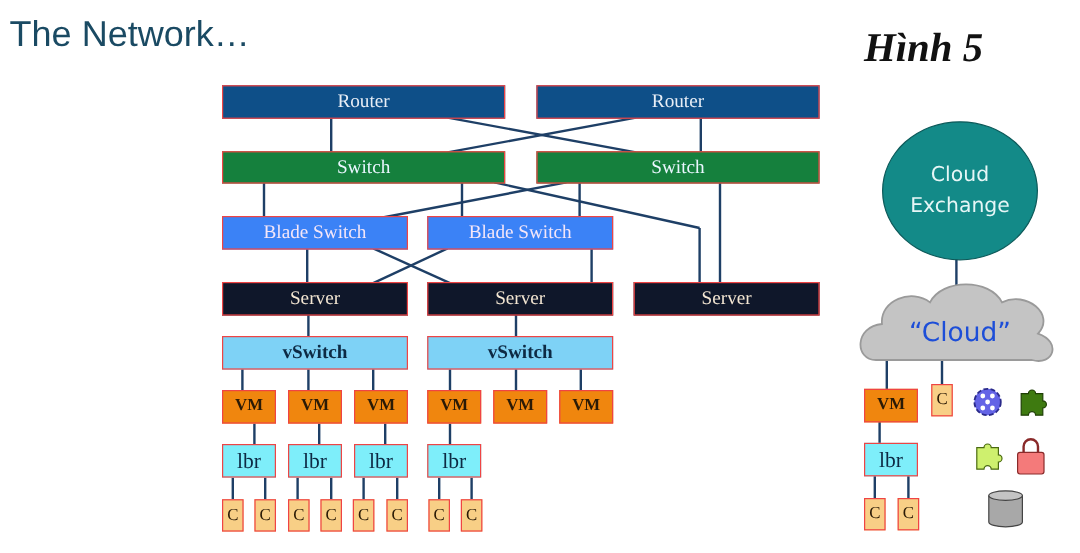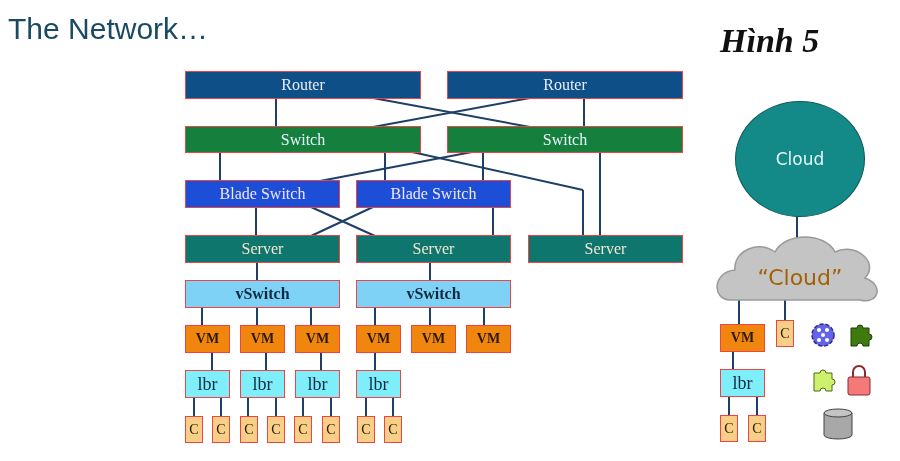--- a/index.html
+++ b/index.html
@@ -2,29 +2,29 @@
 <html><head>
 <meta charset="utf-8">
 <style>
   html, body { margin:0; padding:0; background:#fff; }
   body { width:900px; height:461px; position:relative; overflow:hidden; font-family:"DejaVu Sans", sans-serif; }
   .title { position:absolute; left:8px; top:12px; font-family:"Liberation Sans", sans-serif; font-size:30px; color:#1a4a63; }
   .fig { position:absolute; left:720px; top:22px; font-family:"Liberation Serif", serif; font-style:italic; font-weight:bold; font-size:34px; color:#111; }
   .box { position:absolute; box-sizing:border-box; border:1px solid #ef4444; display:flex; align-items:center; justify-content:center; font-family:Liberation Serif, serif; font-size:16px; }
   .router { background:#0e4f88; color:#e8eef6; }
   .switch { background:#15803d; color:#eaf6ff; }
-  .blade { background:#1d4ed8; color:#f4e6f8; }
-  .server { background:#0f766e; color:#f3e6d2;text-align:right; }
+  .blade { background:#3b82f6; color:#f4e6f8; }
+  .server { background:#0f172a; color:#f3e6d2;text-align:right; }
   .vswitch { background:#7ed2f6; color:#0d2a44; font-weight:bold; }
   .vm { background:#f0860e; color:#2a1a06; font-size:14px; font-weight:bold; }
   .lbr { background:#7eeefa; color:#0d2a44; font-size:18px; }
   .c { background:#f8cf86; color:#2a1a06; font-size:14px; }
   svg.lines { position:absolute; left:0; top:0; }
   .exchange { position:absolute; left:735px; top:101px; width:128px; height:114px; border-radius:50%; background:#138a88; border:1px solid #0e5a5a; color:#e6f6f6; display:flex; align-items:center; justify-content:center; text-align:center; font-size:17px; line-height:26px; }
-  .cloud-label { position:absolute; left:720px; top:265px; width:160px; text-align:center; color:#a16207; font-size:22px; }
+  .cloud-label { position:absolute; left:720px; top:265px; width:160px; text-align:center; color:#1d4ed8; font-size:22px; }
 </style>
 </head>
 <body>
 
 <div class="title">The Network…</div>
 <div class="fig">Hình 5</div>
 
 <svg class="lines" width="900" height="461">
   <g stroke="#1e3f66" stroke-width="2" fill="none">
 
@@ -107,21 +107,21 @@
 <div class="box c" style="left:185px;top:416px;width:18px;height:27px;">C</div>
 <div class="box c" style="left:212px;top:416px;width:18px;height:27px;">C</div>
 <div class="box c" style="left:240px;top:416px;width:18px;height:27px;">C</div>
 <div class="box c" style="left:267px;top:416px;width:18px;height:27px;">C</div>
 <div class="box c" style="left:294px;top:416px;width:18px;height:27px;">C</div>
 <div class="box c" style="left:322px;top:416px;width:18px;height:27px;">C</div>
 <div class="box c" style="left:357px;top:416px;width:18px;height:27px;">C</div>
 <div class="box c" style="left:384px;top:416px;width:18px;height:27px;">C</div>
 
 <div class="exchange">
-    <div><span>Cloud</span><br></div>
+    <div><span>Cloud</span><br><span>Exchange</span></div>
   </div>
 <div class="cloud-label">“Cloud”</div>
 
 <div class="box vm" style="left:720px;top:324px;width:45px;height:28px;">VM</div>
 <div class="box c" style="left:776px;top:320px;width:18px;height:27px;">C</div>
 <div class="box lbr" style="left:720px;top:369px;width:45px;height:28px;">lbr</div>
 <div class="box c" style="left:720px;top:415px;width:18px;height:27px;">C</div>
 <div class="box c" style="left:748px;top:415px;width:18px;height:27px;">C</div>
 
 <svg style="position:absolute;left:808px;top:320px" width="30" height="30">

